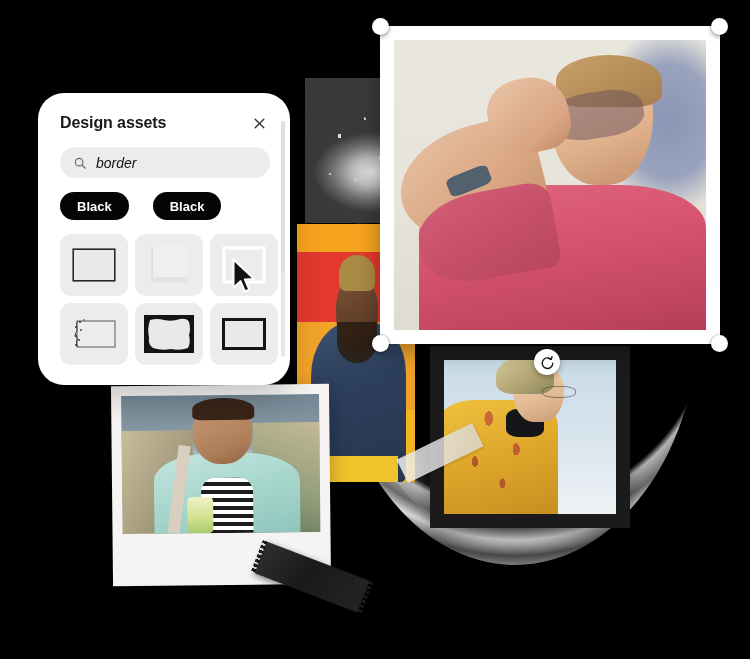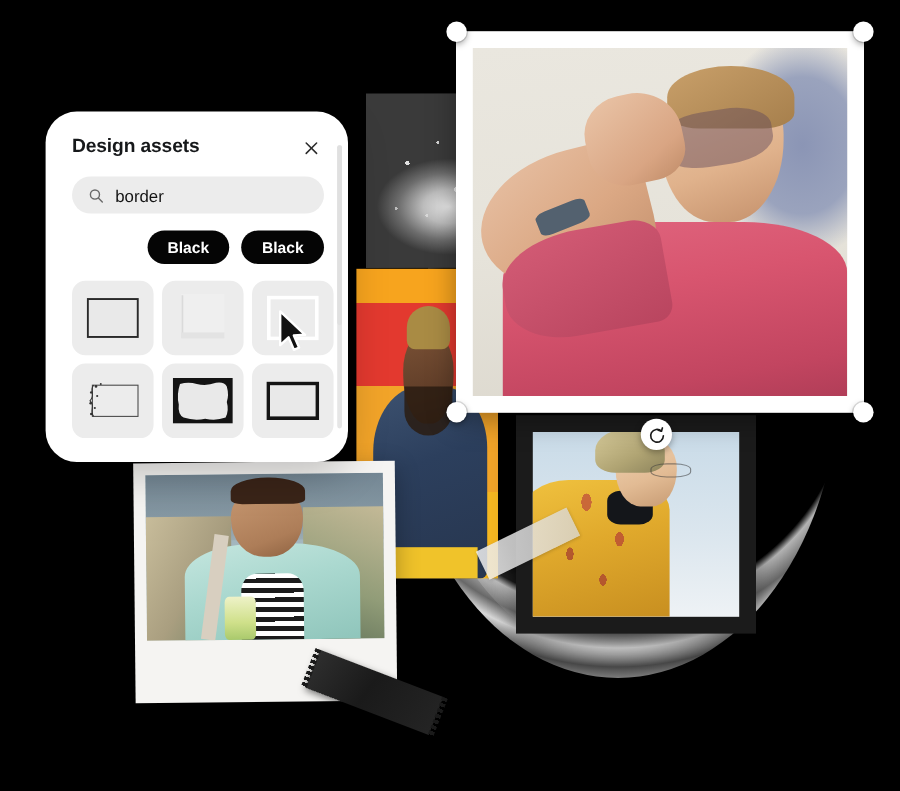--- a/index.html
+++ b/index.html
@@ -331,29 +331,29 @@
   #close-btn {
     width: 22px; height: 22px; display: flex; align-items: center;
     justify-content: center; cursor: pointer; color: #2c2c2c;
   }
   #close-btn svg { width: 13px; height: 13px; display: block; }
 
   #search-row { padding: 13px 20px 0 22px; }
   #search-box {
     display: flex; align-items: center; gap: 9px;
     height: 31px; padding: 0 13px;
-    background: #ececec; border-radius: 16px;
+    background: #ececec; border-radius: 16px; font-style: italic;
   }
   #search-icon { width: 14px; height: 14px; flex: none; color: #6a6a6a; }
   #search-icon svg { width: 14px; height: 14px; display: block; }
   #search-value {
     font-size: 14px; color: #131313; line-height: 1;
   }
 
-  #chips { display: flex; gap: 10px; padding: 14px 20px 0 22px; justify-content: flex-end; }
+  #chips { display: flex; gap: 24px; padding: 14px 20px 0 22px; }
   .chip {
     height: 28px; min-width: 66px; padding: 0 17px;
     background: #050505; color: #ffffff;
     border-radius: 14px; border: none; cursor: pointer;
     font-family: "Liberation Sans", sans-serif;
     font-size: 13px; font-weight: bold;
     display: flex; align-items: center; justify-content: center;
   }
 
   #grid {

